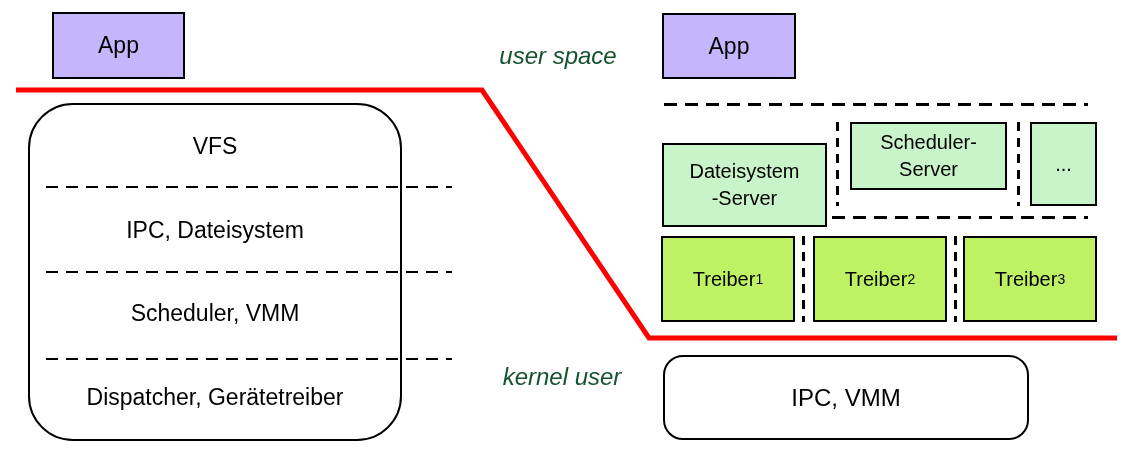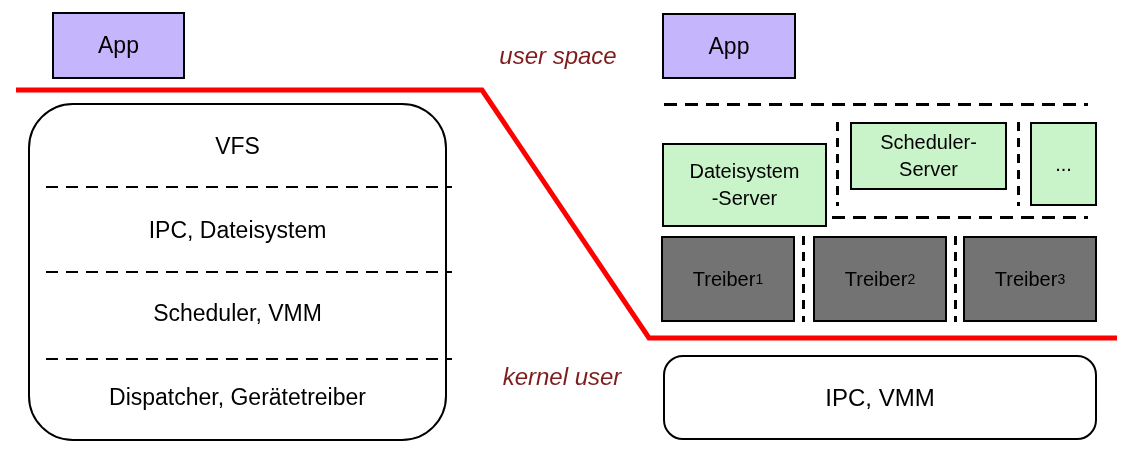--- a/index.html
+++ b/index.html
@@ -25,21 +25,21 @@
   }
 
   
   .app-box {
     background: #c4b5fd;
     font-size: 23px;
   }
 
   
   .mono-rect {
-    left: 28px; top: 103px; width: 419px; height: 338px;
+    left: 28px; top: 103px; width: 374px; height: 338px;
     border-radius: 45px;
     background: #ffffff;
     flex-direction: column;
     align-items: stretch;
     padding: 0;
   }
   .mono-row {
     flex: 1;
     display: flex;
     align-items: center;
@@ -67,38 +67,38 @@
   }
 
   
   .server-box {
     background: #c9f3c8;
     font-size: 20px;
     line-height: 27px;
     flex-direction: column;
   }
   .driver-box {
-    background: #737373;
+    background: #bef264;
     font-size: 20px;
   }
   .driver-box sub { font-size: 14px; line-height: 0; }
 
   
   .ipc-rect {
-    left: 663px; top: 355px; width: 434px; height: 85px;
+    left: 663px; top: 355px; width: 366px; height: 85px;
     border-radius: 20px;
     background: #ffffff;
     font-size: 24px;
   }
 
   
   .space-label {
     position: absolute;
     transform: translate(-50%, -50%);
-    color: #7f1d1d;
+    color: #14532d;
     font-style: italic;
     font-size: 24px;
     white-space: nowrap;
   }
 
   .redline-svg { position: absolute; left: 0; top: 0; }
 </style>
 </head>
 <body>
 

